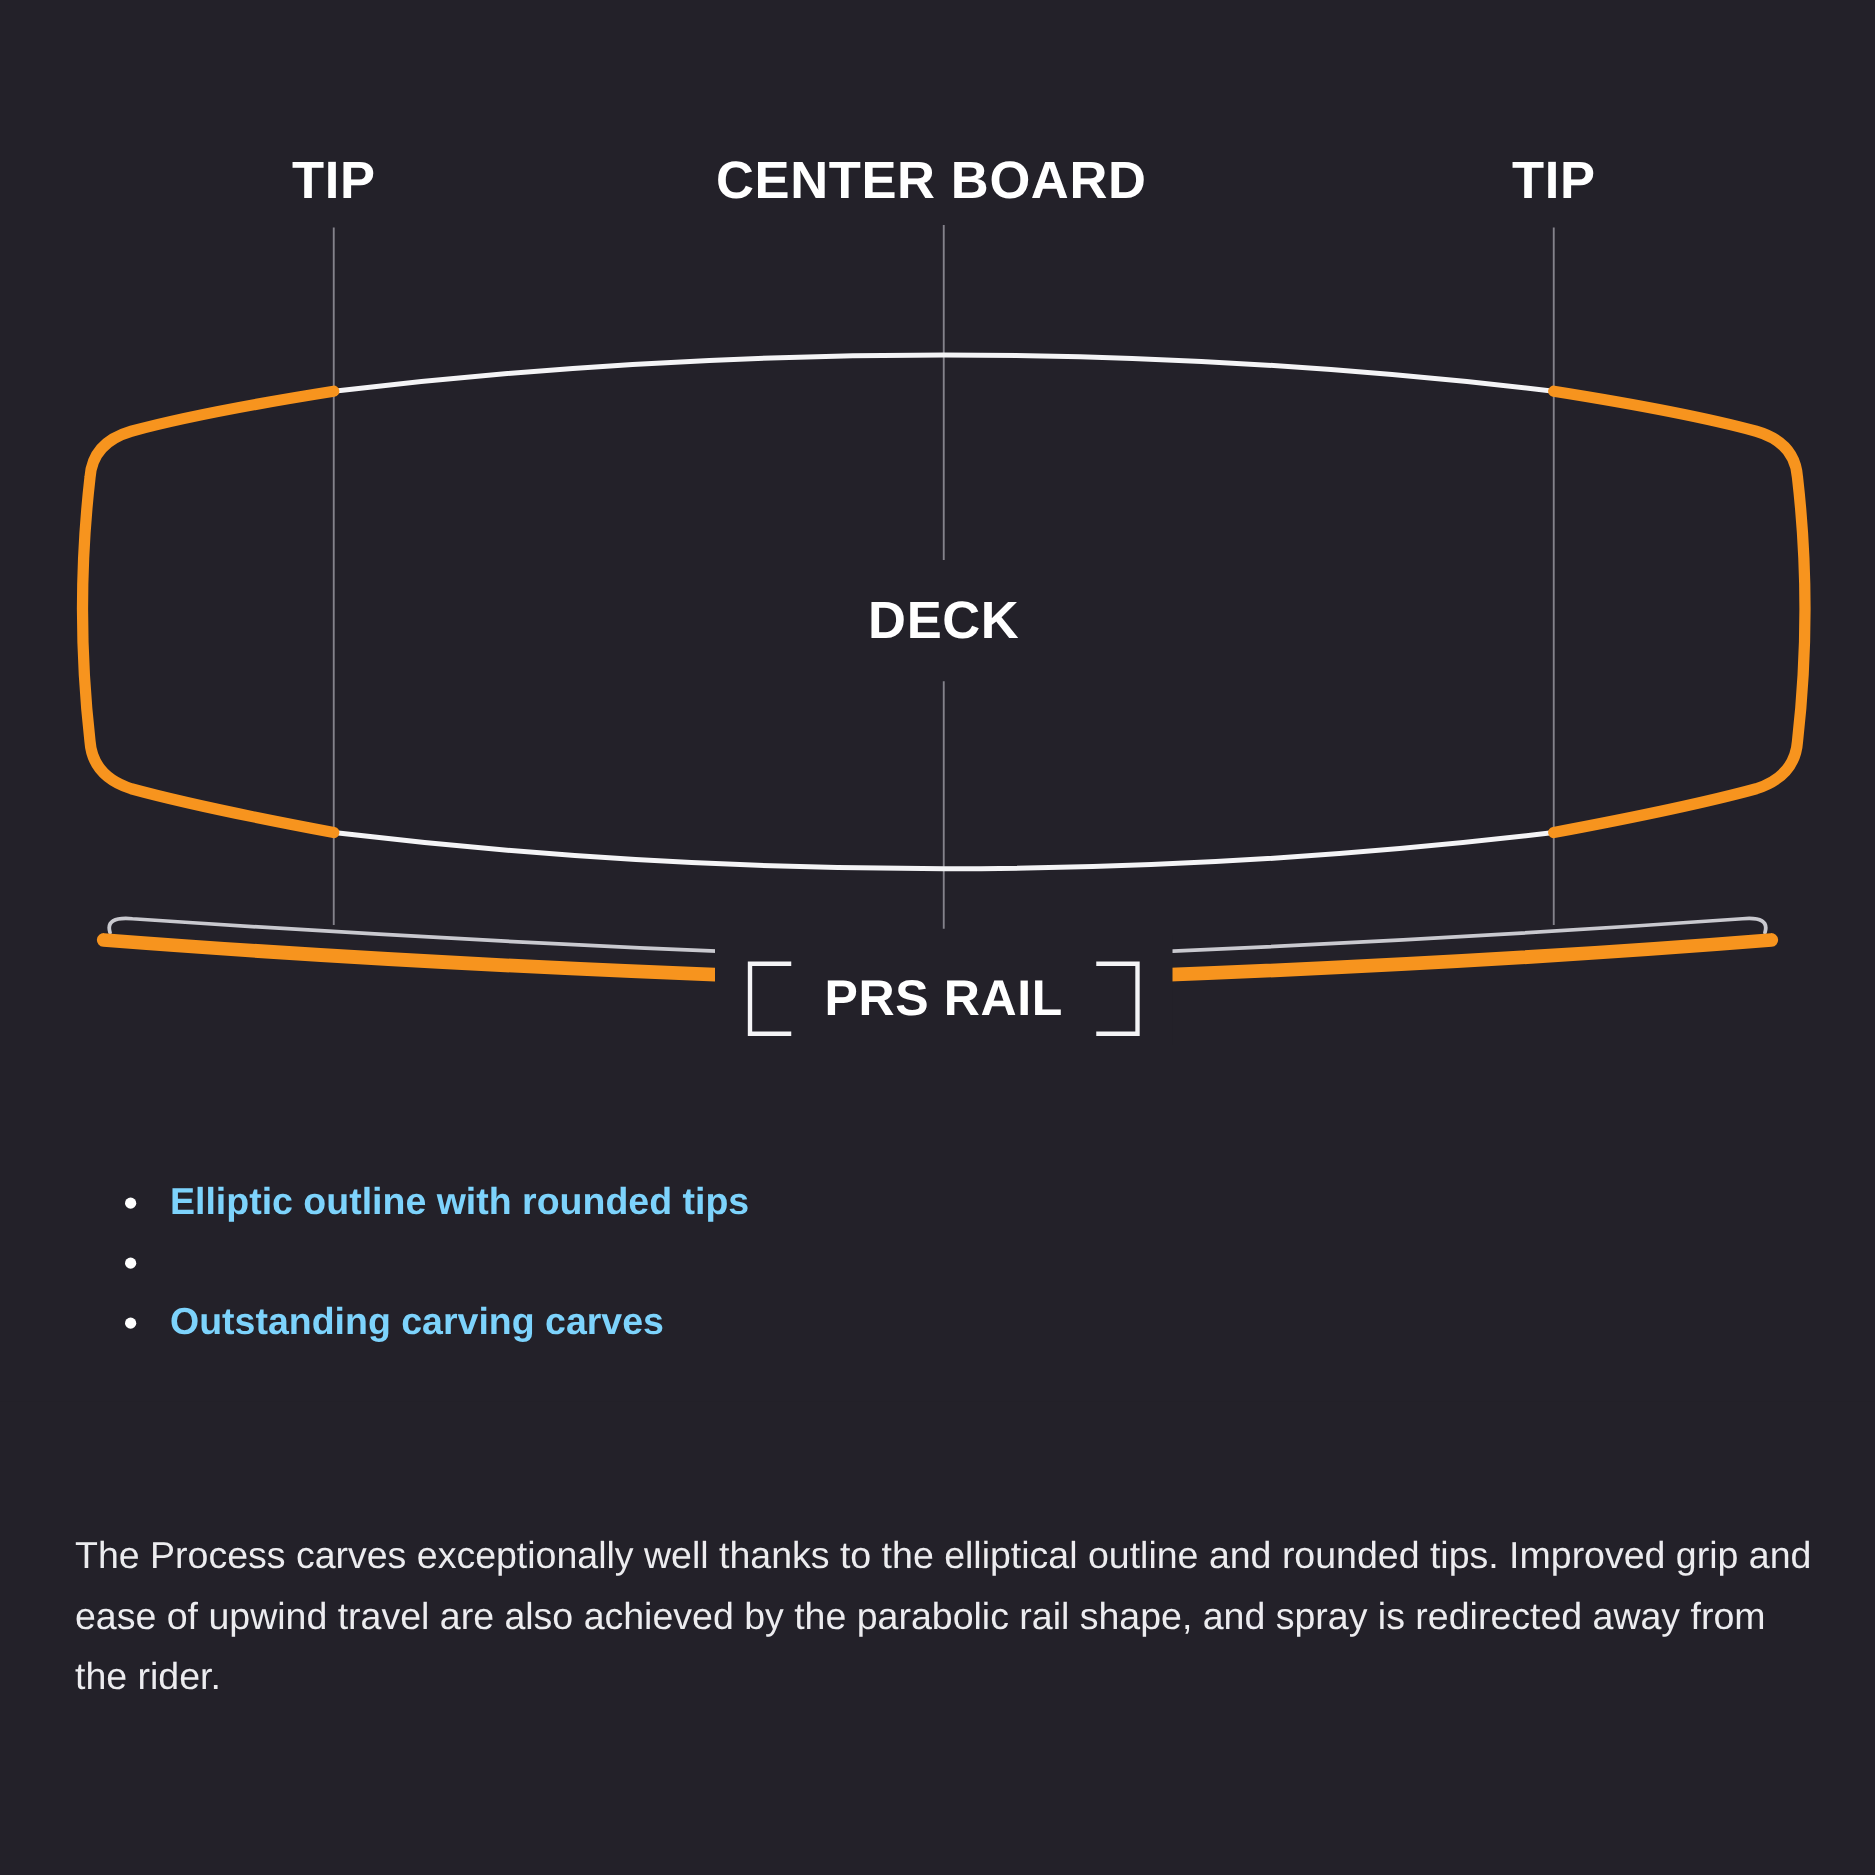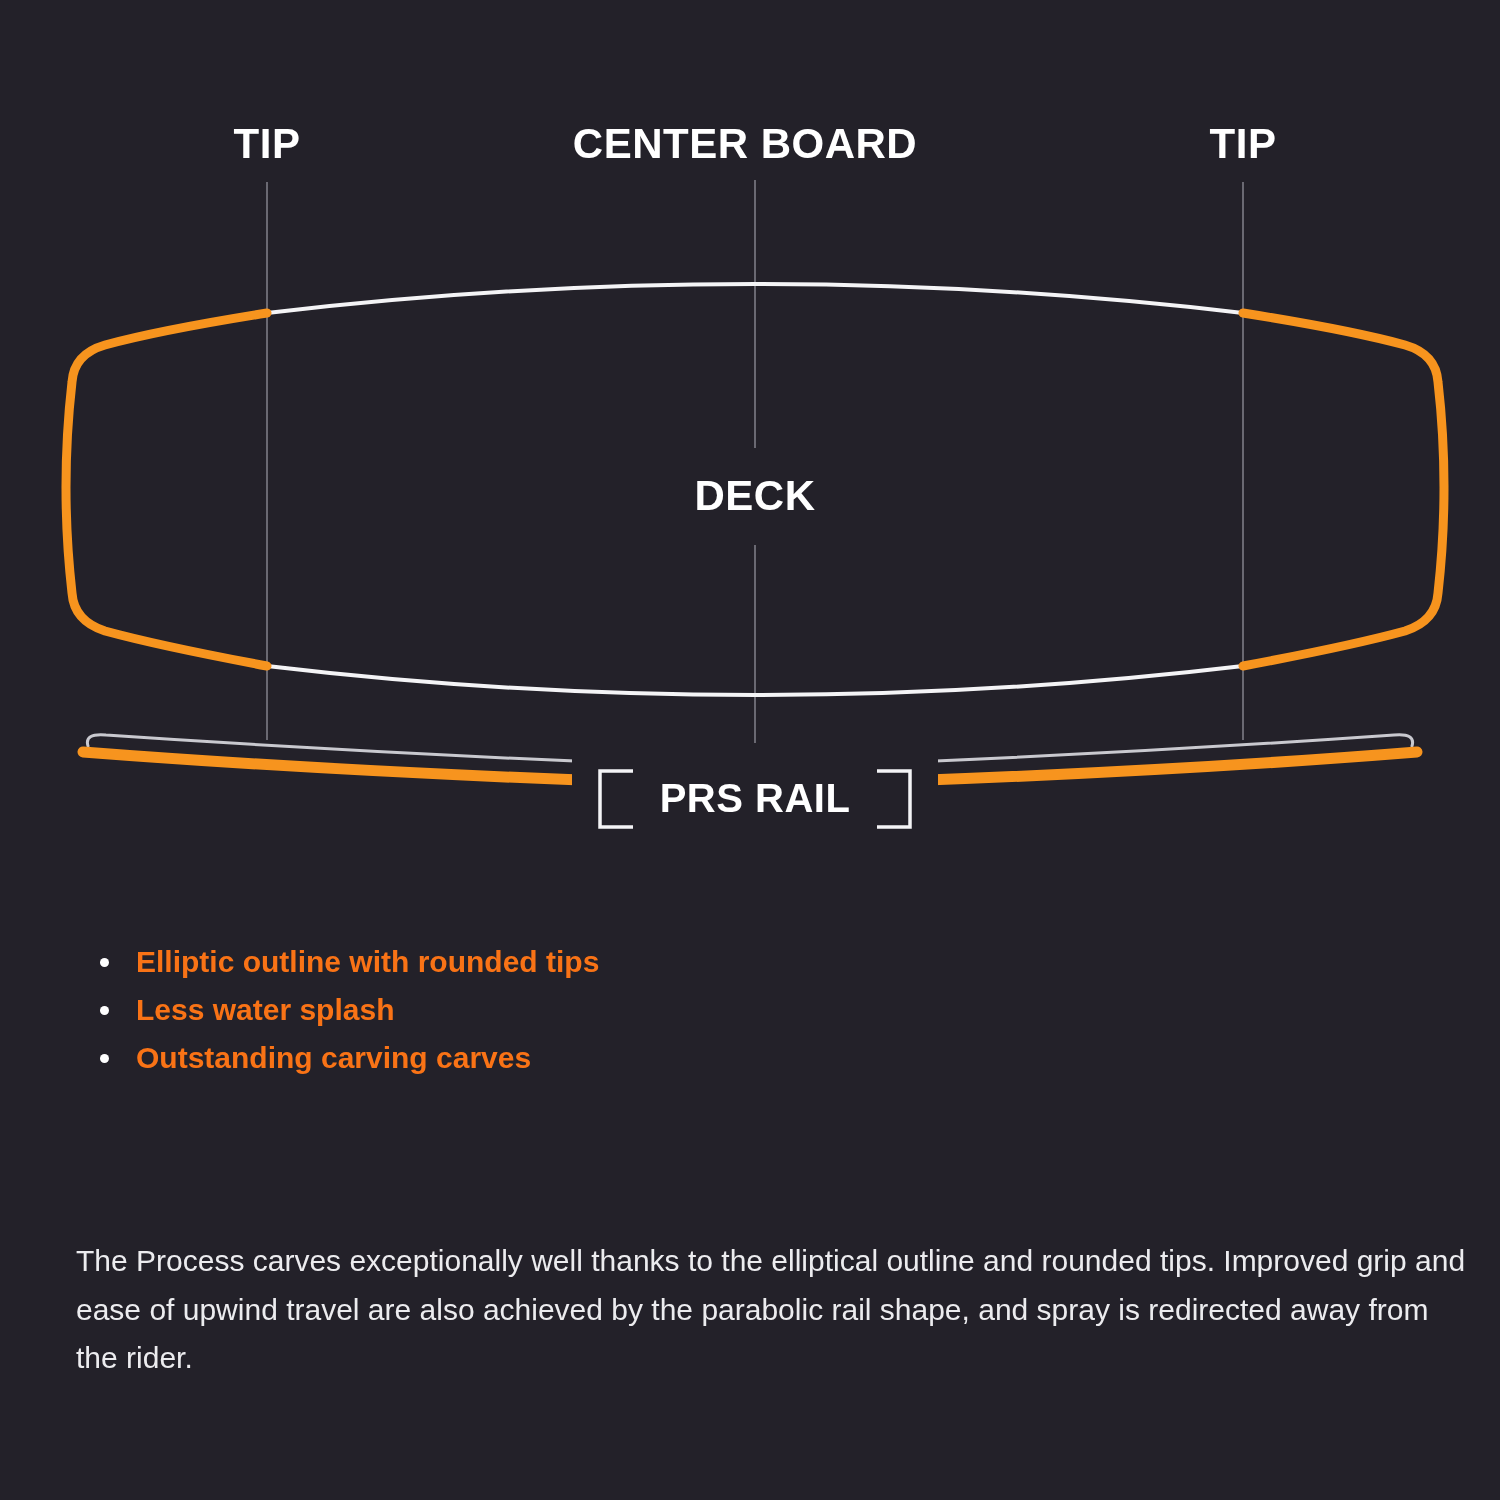--- a/index.html
+++ b/index.html
@@ -36,40 +36,40 @@
     top: 938px;
     left: 100px;
     margin: 0;
     padding: 0;
     list-style: none;
   }
   .feature-list li {
     display: flex;
     align-items: center;
     height: 48px;
-    color: #f97316;
+    color: #7dd3fc;
     font-size: 30px;
     font-weight: 700;
     line-height: 48px;
     white-space: nowrap;
   }
   .bullet-dot {
     width: 9px;
     height: 9px;
     border-radius: 50%;
     background: #ffffff;
     margin-right: 27px;
     flex: 0 0 auto;
   }
   .description {
     position: absolute;
     top: 1221px;
     left: 60px;
     width: 1395px;
-    margin: 16px;
+    margin: 0;
     color: #ececef;
     font-size: 30px;
     font-weight: 400;
     line-height: 48.5px;
   }
 </style>
 </head>
 <body>
 
 <div class="stage">
@@ -102,21 +102,20 @@
     <text class="svg-label" x="755" y="812" font-size="40" text-anchor="middle">PRS RAIL</text>
   </svg>
 
   <ul class="feature-list">
     <li>
       <span class="bullet-dot"></span>
       <span>Elliptic outline with rounded tips</span>
     </li>
     <li>
       <span class="bullet-dot"></span>
-      <span>Less water splash</span>
     </li>
     <li>
       <span class="bullet-dot"></span>
       <span>Outstanding carving carves</span>
     </li>
   </ul>
 
   <p class="description">The Process carves exceptionally well thanks to the elliptical outline and rounded tips. Improved grip and ease of upwind travel are also achieved by the parabolic rail shape, and spray is redirected away from the rider.</p>
 
 </div>

